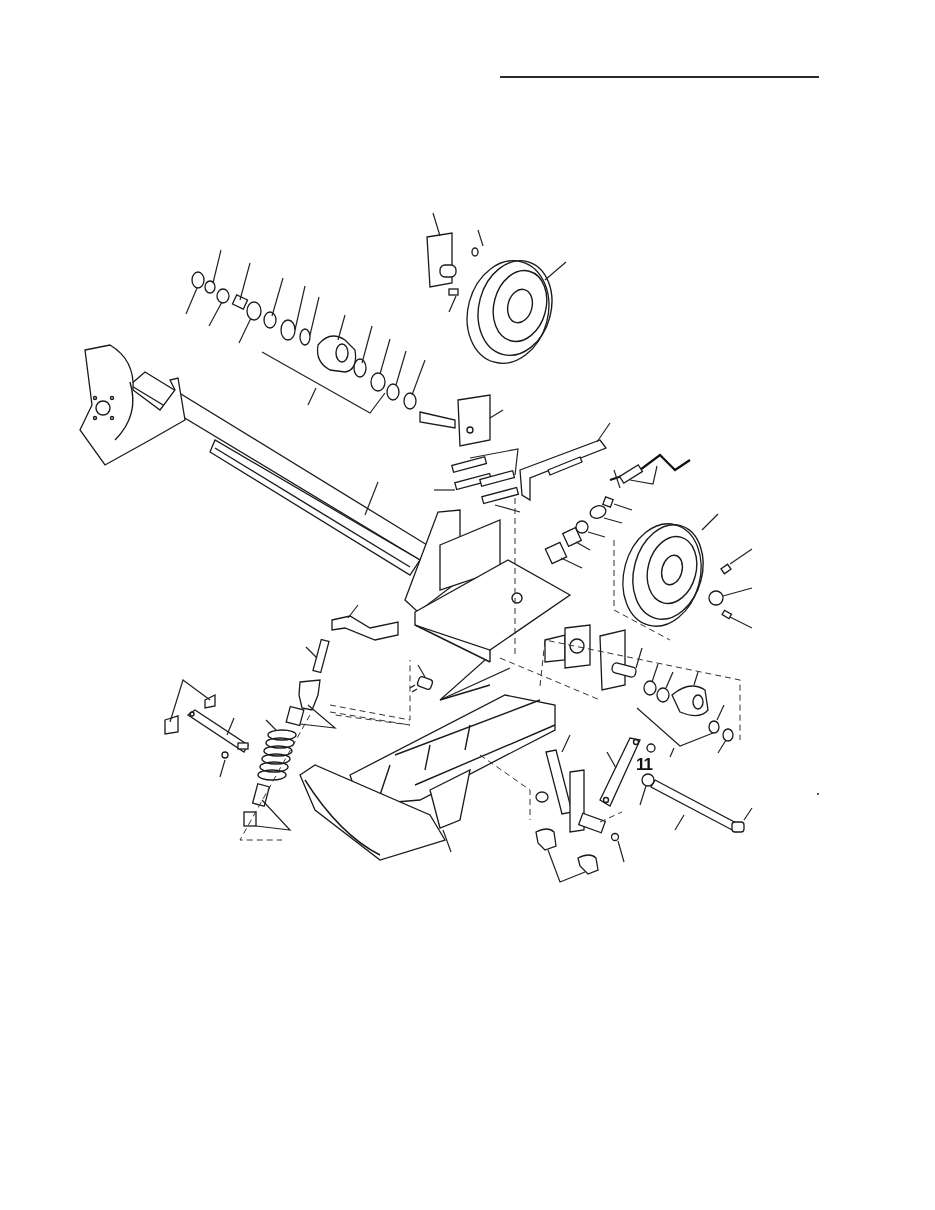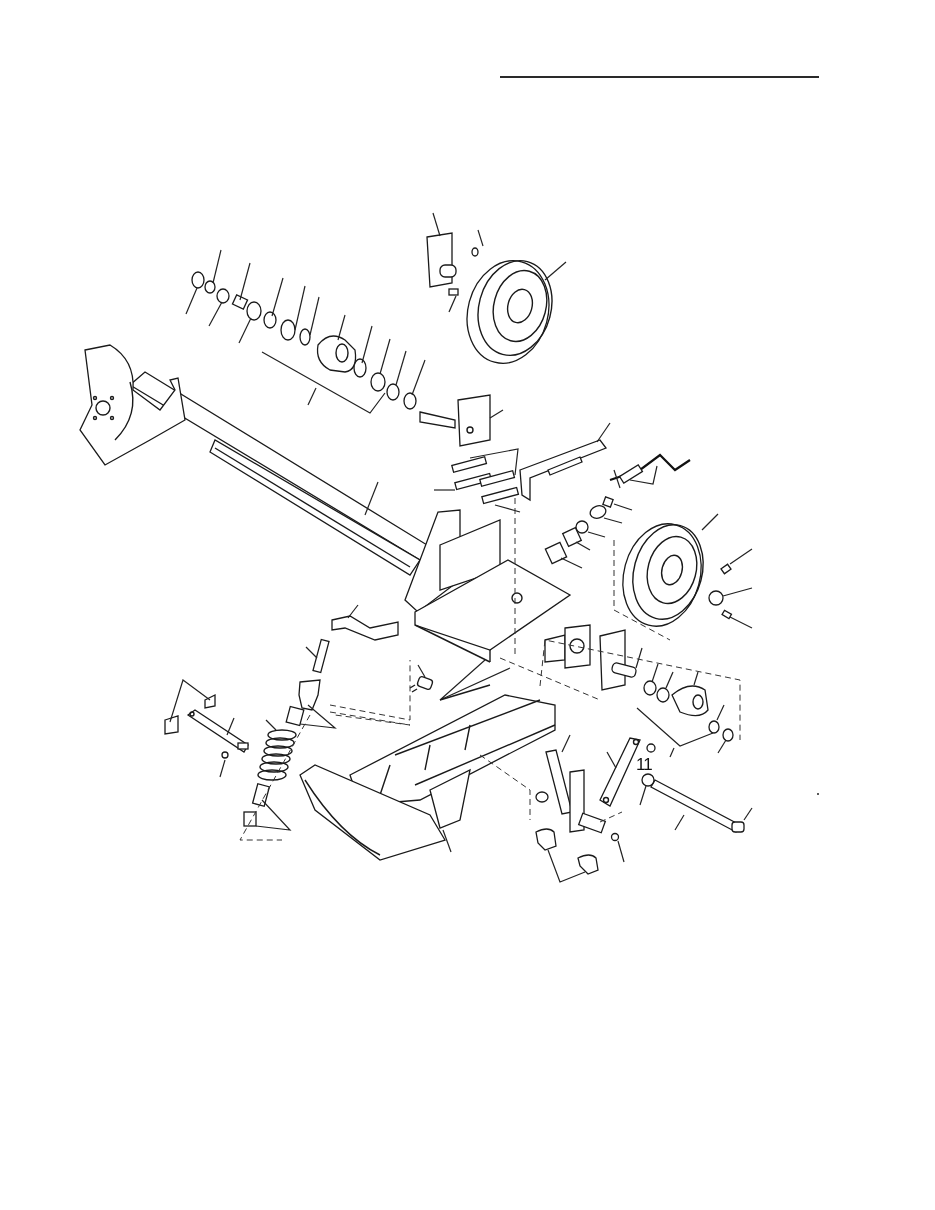--- a/index.html
+++ b/index.html
@@ -4,21 +4,21 @@
 <style>
   html,body{margin:0;padding:0;background:#ffffff;}
   body{width:935px;height:1210px;position:relative;overflow:hidden;font-family:"Liberation Sans",sans-serif;}
   .header-rule{position:absolute;left:500px;top:76px;width:319px;height:2px;background:#2a2a2a;}
   svg.diagram{position:absolute;left:0;top:0;}
   .ln{stroke:#1a1a1a;stroke-width:1.4;fill:none;}
   .thk{stroke:#111;stroke-width:2.2;fill:none;}
   .pt{stroke:#1a1a1a;stroke-width:1.3;fill:#fff;}
   .dash{stroke:#333;stroke-width:1;fill:none;stroke-dasharray:6 4;}
   .lead{stroke:#222;stroke-width:1.2;}
-  .callout{position:absolute;font-size:17px;font-weight:normal;color:#111;letter-spacing:-1px;}
+  .callout{position:absolute;font-size:17px;font-weight:bold;color:#111;letter-spacing:-1px;}
 </style>
 </head>
 <body>
 
 <div class="header-rule"></div>
 
 <svg class="diagram" width="935" height="1210" viewBox="0 0 935 1210">
 
   <g>
     <polygon class="pt" points="130,385 420,560 432,548 145,372"></polygon>

